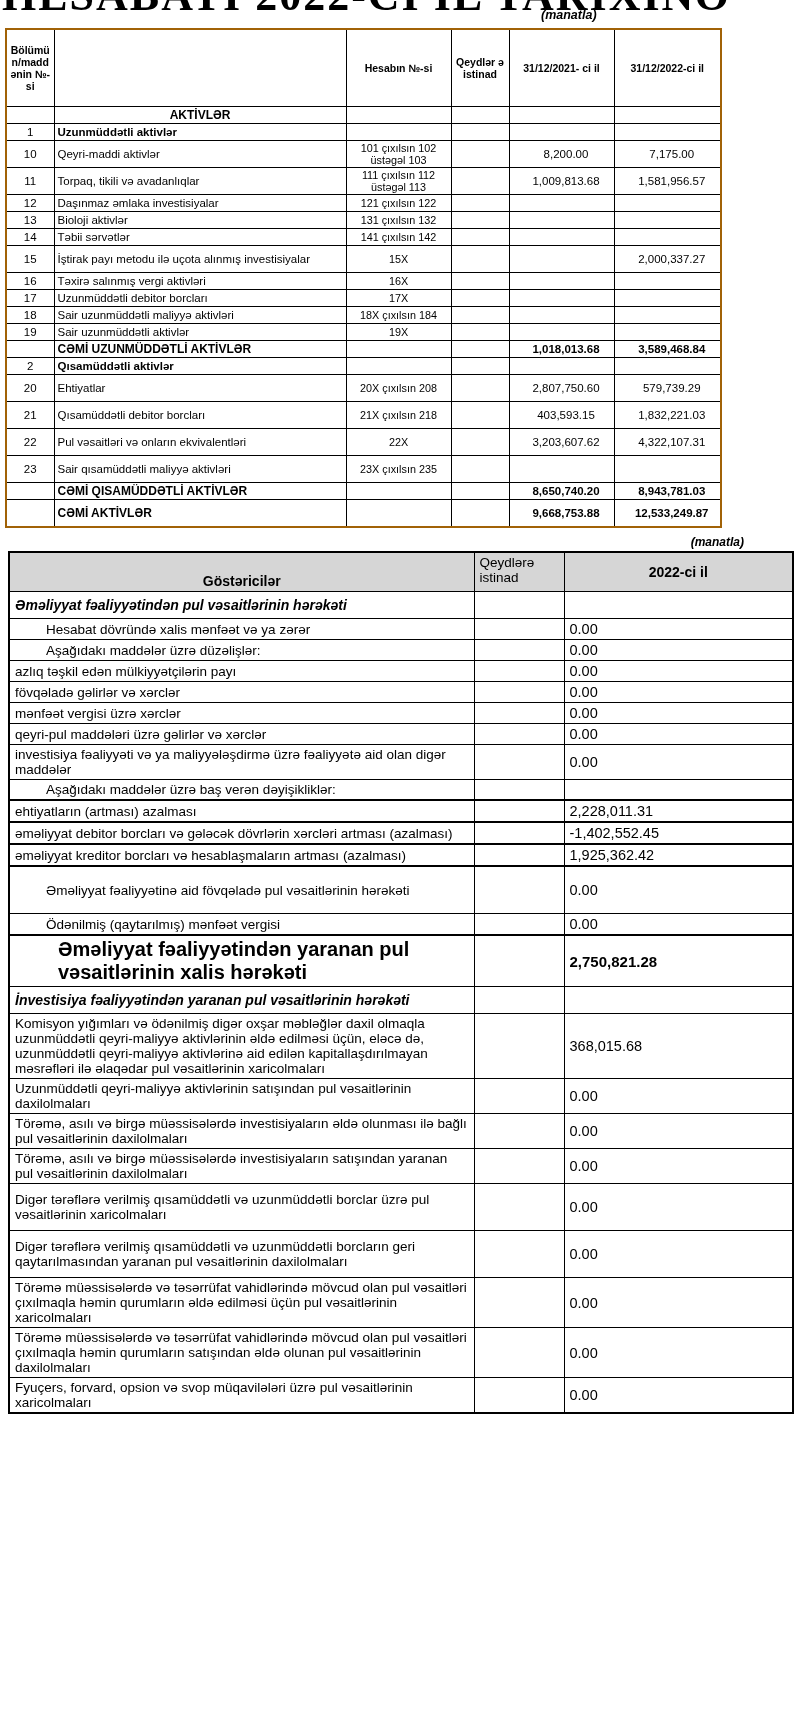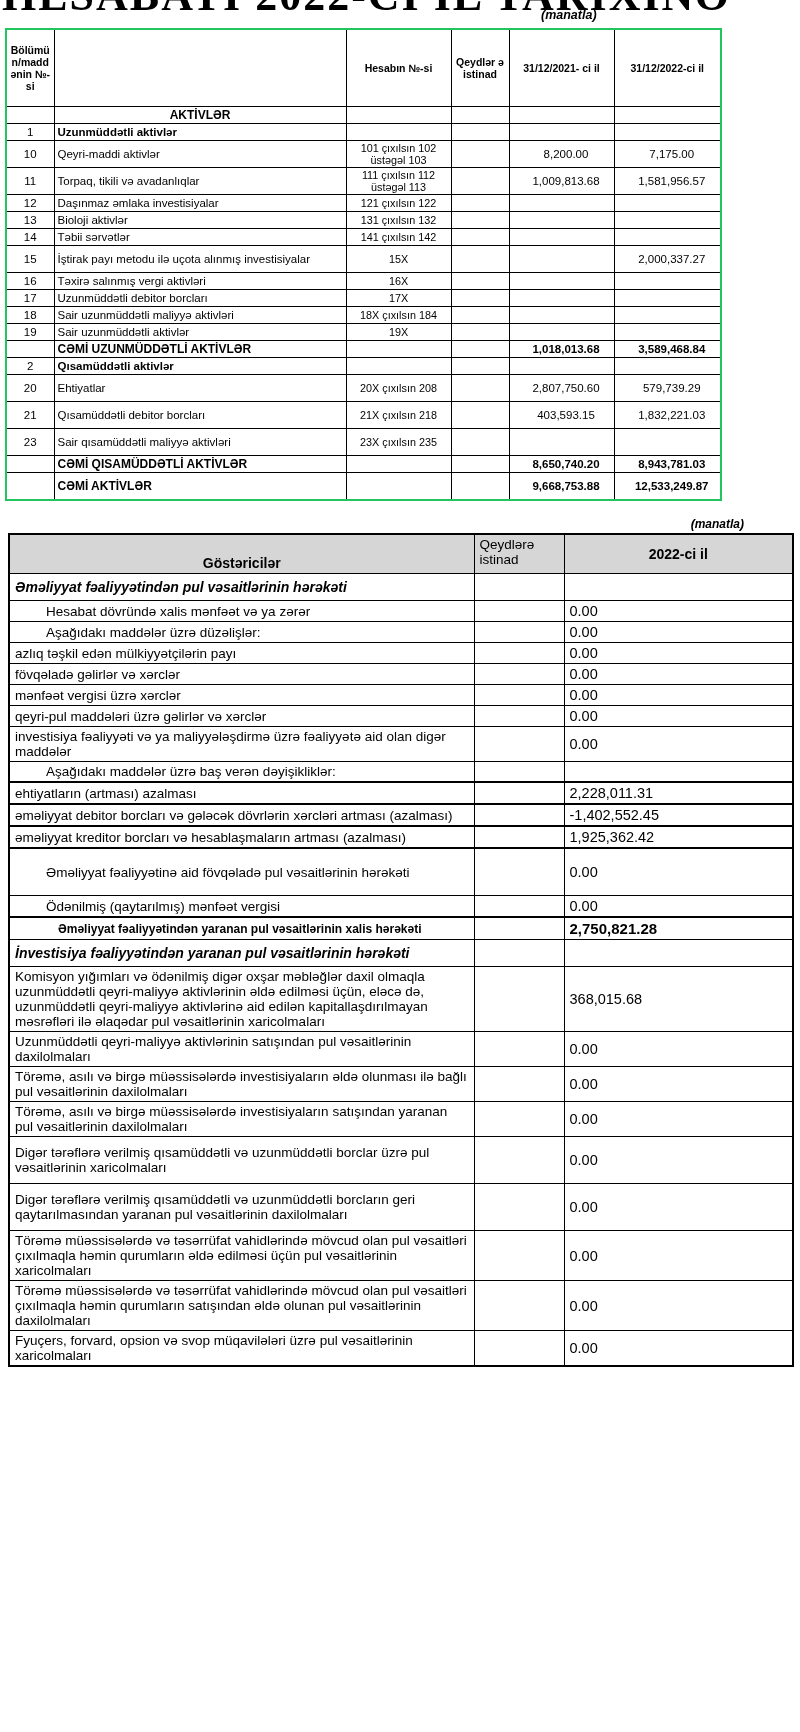--- a/index.html
+++ b/index.html
@@ -18,22 +18,22 @@
     font-family:"Liberation Serif", serif;
     font-weight:bold;font-size:44px;letter-spacing:2px;white-space:nowrap;
   }
   .unit-top{
     position:absolute;top:8px;left:541px;
     font-style:italic;font-weight:bold;font-size:12.5px;
   }
   
   table{border-collapse:collapse;}
   #balance{
-    margin:2px 0 16px 5px;width:715px;table-layout:fixed;
-    font-size:11.5px;border:2px solid #22c55e;
+    margin:2px 0 7px 5px;width:715px;table-layout:fixed;
+    font-size:11.5px;border:2px solid #a16207;
   }
   #balance td{
     border:1px solid #000;padding:1px 3px;vertical-align:middle;overflow:hidden;
   }
   #balance tr.header td{
     font-weight:bold;text-align:center;font-size:10.5px;height:74px;padding:1px 2px;
   }
   #balance .no{text-align:center;}
   #balance .acct{text-align:center;font-size:10.8px;}
   #balance .v{text-align:center;white-space:nowrap;padding-left:12px;}
@@ -55,21 +55,21 @@
   }
   #cashflow td{border:1px solid #000;padding:2px 5px;vertical-align:middle;}
   #cashflow thead td{background:#d6d6d6;height:34px;}
   #cashflow thead .h-ind{font-weight:bold;text-align:center;vertical-align:bottom;font-size:14px;}
   #cashflow thead .h-note{vertical-align:top;font-size:13.5px;}
   #cashflow thead .h-year{font-weight:bold;text-align:center;font-size:14px;}
   #cashflow .value{text-align:left;font-size:14.5px;white-space:nowrap;}
   #cashflow .ind1{padding-left:36px;}
   #cashflow .ind2{}
   #cashflow tr.section .label{font-weight:bold;font-style:italic;font-size:14px;height:22px;}
-  #cashflow tr.total .label{font-weight:bold;font-size:12px;padding-left:48px;}
+  #cashflow tr.total .label{font-weight:bold;font-size:20px;padding-left:48px;}
   #cashflow tr.total .value{font-weight:bold;font-size:15px;}
   #cashflow tr.thick td{border-top-width:2px;}
   #cashflow tr.tall td{height:42px;}
 </style>
 </head>
 <body>
 
 <div class="title-strip">
   <span class="big">HESABATI 2022-Cİ İL TARİXİNƏ</span>
   <span class="unit-top">(manatla)</span>
@@ -217,20 +217,28 @@
       </tr>
       <tr class="item tall">
         <td class="no">21</td>
         <td class="label">Qısamüddətli debitor borcları</td>
         <td class="acct">21X çıxılsın 218</td>
         <td class="note"></td>
         <td class="v">403,593.15</td>
         <td class="v">1,832,221.03</td>
       </tr>
       <tr class="item tall">
+        <td class="no">22</td>
+        <td class="label">Pul vəsaitləri və onların ekvivalentləri</td>
+        <td class="acct">22X</td>
+        <td class="note"></td>
+        <td class="v">3,203,607.62</td>
+        <td class="v">4,322,107.31</td>
+      </tr>
+      <tr class="item tall">
         <td class="no">23</td>
         <td class="label">Sair qısamüddətli maliyyə aktivləri</td>
         <td class="acct">23X çıxılsın 235</td>
         <td class="note"></td>
         <td class="v"></td>
         <td class="v"></td>
       </tr>
       <tr class="total">
         <td class="no"></td>
         <td class="label">CƏMİ QISAMÜDDƏTLİ AKTİVLƏR</td>

